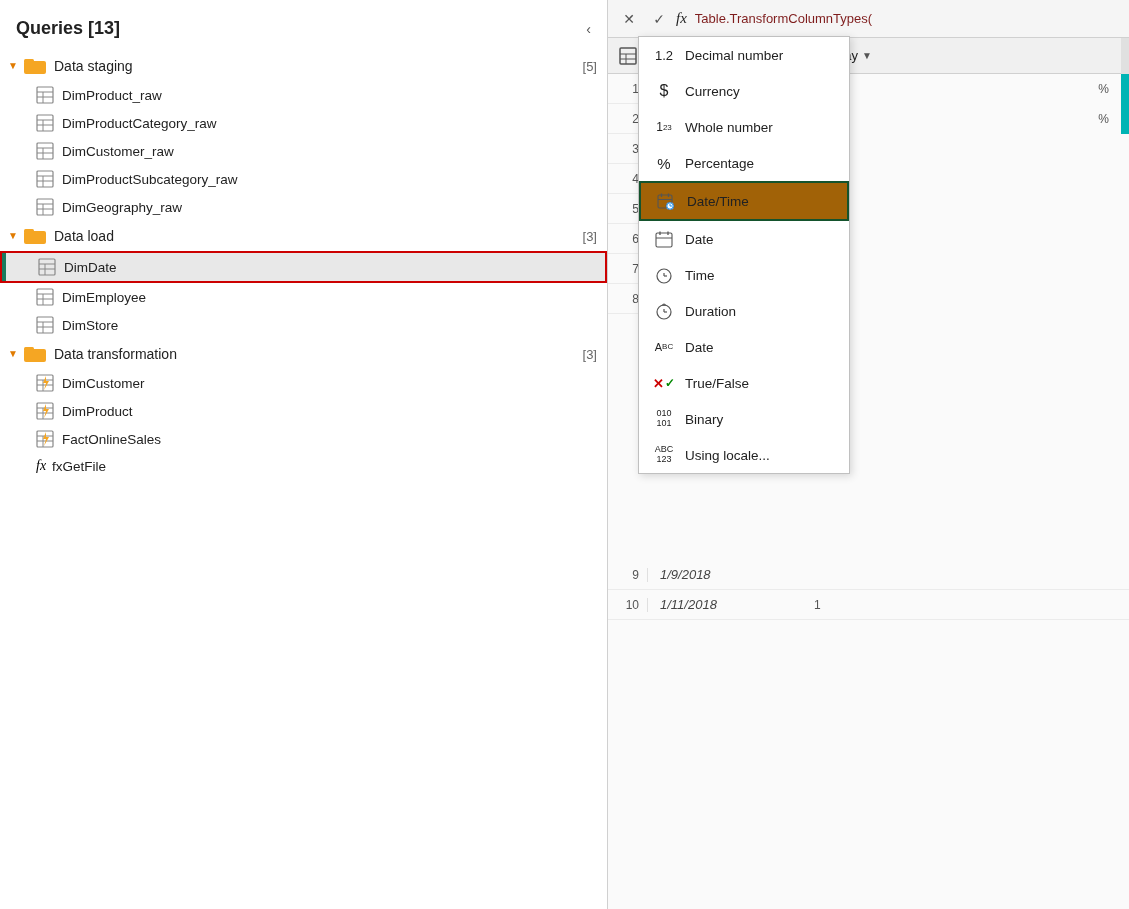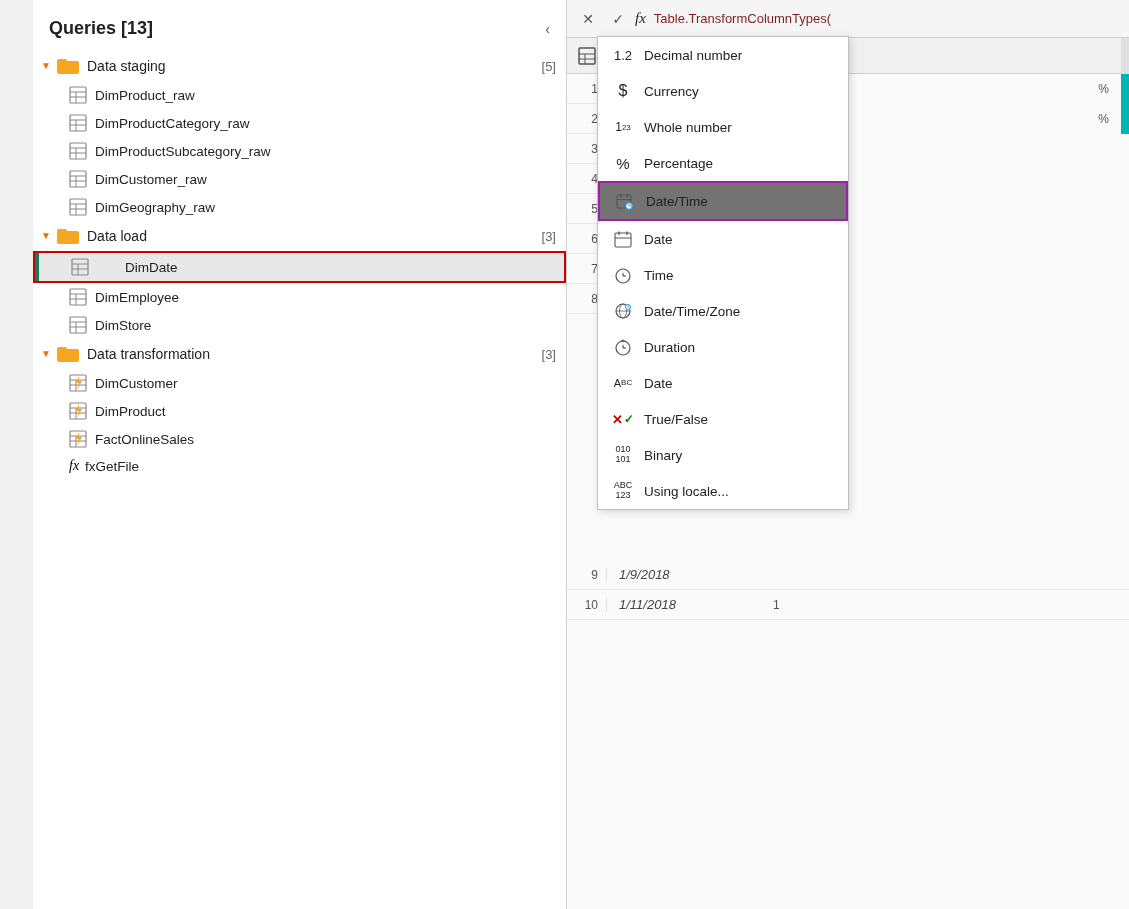--- a/index.html
+++ b/index.html
@@ -8,27 +8,26 @@
       font-size: 14px;
       background: #f0f0f0;
       display: flex;
       height: 909px;
       width: 1129px;
       overflow: hidden;
     }
 
     
     .left-panel {
-      width: 534px;
+      width: 608px;
       background: #ffffff;
       border-right: 1px solid #d0d0d0;
       display: flex;
       flex-direction: column;
       padding: 0;
-      margin-left: 33px;
     }
 
     .queries-header {
       display: flex;
       align-items: center;
       justify-content: space-between;
       padding: 18px 16px 12px 16px;
     }
 
     .queries-title {
@@ -260,39 +259,39 @@
       font-size: 10px;
       color: #555;
       margin-left: 4px;
     }
 
     
     .dropdown-menu {
       position: absolute;
       top: 36px;
       left: 30px;
-      width: 252px;
+      width: 212px;
       background: #ffffff;
       border: 1px solid #c0c0c0;
       box-shadow: 2px 2px 8px rgba(0,0,0,0.15);
       z-index: 100;
     }
 
     .dropdown-item {
       display: flex;
       align-items: center;
       padding: 7px 14px;
       cursor: pointer;
       font-size: 13.5px;
       color: #222;
     }
 
     .dropdown-item.highlighted {
-      border: 2px solid #a21caf;
-      background: #737373;
+      border: 2px solid #14532d;
+      background: #a16207;
     }
 
     .dropdown-item-icon {
       width: 22px;
       height: 22px;
       margin-right: 10px;
       flex-shrink: 0;
       display: flex;
       align-items: center;
       justify-content: center;
@@ -383,30 +382,30 @@
         </svg>
       <span class="query-name">DimProductCategory_raw</span>
     </div>
     <div class="query-item">
       <svg class="table-icon" viewBox="0 0 18 18">
           <rect x="1" y="1" width="16" height="16" rx="1" fill="none" stroke="#888" stroke-width="1.2"></rect>
           <line x1="1" y1="6" x2="17" y2="6" stroke="#888" stroke-width="1"></line>
           <line x1="1" y1="11" x2="17" y2="11" stroke="#888" stroke-width="1"></line>
           <line x1="7" y1="6" x2="7" y2="17" stroke="#888" stroke-width="1"></line>
         </svg>
+      <span class="query-name">DimCustomer_raw</span>
+    </div>
+    <div class="query-item">
+      <svg class="table-icon" viewBox="0 0 18 18">
+          <rect x="1" y="1" width="16" height="16" rx="1" fill="none" stroke="#888" stroke-width="1.2"></rect>
+          <line x1="1" y1="6" x2="17" y2="6" stroke="#888" stroke-width="1"></line>
+          <line x1="1" y1="11" x2="17" y2="11" stroke="#888" stroke-width="1"></line>
+          <line x1="7" y1="6" x2="7" y2="17" stroke="#888" stroke-width="1"></line>
+        </svg>
       <span class="query-name">DimProductSubcategory_raw</span>
-    </div>
-    <div class="query-item">
-      <svg class="table-icon" viewBox="0 0 18 18">
-          <rect x="1" y="1" width="16" height="16" rx="1" fill="none" stroke="#888" stroke-width="1.2"></rect>
-          <line x1="1" y1="6" x2="17" y2="6" stroke="#888" stroke-width="1"></line>
-          <line x1="1" y1="11" x2="17" y2="11" stroke="#888" stroke-width="1"></line>
-          <line x1="7" y1="6" x2="7" y2="17" stroke="#888" stroke-width="1"></line>
-        </svg>
-      <span class="query-name">DimCustomer_raw</span>
     </div>
     <div class="query-item">
       <svg class="table-icon" viewBox="0 0 18 18">
           <rect x="1" y="1" width="16" height="16" rx="1" fill="none" stroke="#888" stroke-width="1.2"></rect>
           <line x1="1" y1="6" x2="17" y2="6" stroke="#888" stroke-width="1"></line>
           <line x1="1" y1="11" x2="17" y2="11" stroke="#888" stroke-width="1"></line>
           <line x1="7" y1="6" x2="7" y2="17" stroke="#888" stroke-width="1"></line>
         </svg>
       <span class="query-name">DimGeography_raw</span>
     </div>
@@ -414,21 +413,21 @@
     <div class="group-header">
       <span class="triangle">▼</span>
       <svg class="folder-icon" viewBox="0 0 22 18" fill="none">
         <rect x="0" y="4" width="22" height="13" rx="2" fill="#f5a623"></rect>
         <rect x="0" y="2" width="10" height="4" rx="1.5" fill="#f5a623"></rect>
       </svg>
       <span class="group-name">Data load</span>
       <span class="group-count">[3]</span>
     </div>
 
-    <div class="query-item active" style="border: 2px solid #cc0000; gap: 28px;">
+    <div class="query-item active" style="border: 2px solid #cc0000;">
       <div class="active-indicator"></div>
       <svg class="table-icon" viewBox="0 0 18 18">
           <rect x="1" y="1" width="16" height="16" rx="1" fill="none" stroke="#888" stroke-width="1.2"></rect>
           <line x1="1" y1="6" x2="17" y2="6" stroke="#888" stroke-width="1"></line>
           <line x1="1" y1="11" x2="17" y2="11" stroke="#888" stroke-width="1"></line>
           <line x1="7" y1="6" x2="7" y2="17" stroke="#888" stroke-width="1"></line>
         </svg>
       <span class="query-name">DimDate</span>
     </div>
     <div class="query-item">
@@ -599,34 +598,20 @@
       <span class="dropdown-item-icon">
         <svg width="18" height="18" viewBox="0 0 18 18">
           <circle cx="9" cy="10" r="7" fill="none" stroke="#555" stroke-width="1.2"></circle>
           <line x1="9" y1="10" x2="9" y2="7" stroke="#555" stroke-width="1.2"></line>
           <line x1="9" y1="10" x2="12" y2="10" stroke="#555" stroke-width="1.2"></line>
         </svg>
       </span>
       <span class="dropdown-item-label">Time</span>
     </div>
 
-    <div class="dropdown-item">
-      <span class="dropdown-item-icon">
-        <svg width="18" height="18" viewBox="0 0 18 18">
-          <circle cx="9" cy="9" r="7" fill="none" stroke="#555" stroke-width="1.2"></circle>
-          <ellipse cx="9" cy="9" rx="3.5" ry="7" fill="none" stroke="#555" stroke-width="0.8"></ellipse>
-          <line x1="2" y1="9" x2="16" y2="9" stroke="#555" stroke-width="0.8"></line>
-          <circle cx="14" cy="5" r="3" fill="white" stroke="none"></circle>
-          <circle cx="14" cy="5" r="2.5" fill="none" stroke="#2196F3" stroke-width="1"></circle>
-          <line x1="14" y1="5" x2="14" y2="3.5" stroke="#2196F3" stroke-width="0.8"></line>
-          <line x1="14" y1="5" x2="15.2" y2="5" stroke="#2196F3" stroke-width="0.8"></line>
-        </svg>
-      </span>
-      <span class="dropdown-item-label">Date/Time/Zone</span>
-    </div>
 
     <div class="dropdown-item">
       <span class="dropdown-item-icon">
         <svg width="18" height="18" viewBox="0 0 18 18">
           <circle cx="9" cy="10" r="7" fill="none" stroke="#555" stroke-width="1.2"></circle>
           <line x1="9" y1="10" x2="9" y2="7" stroke="#555" stroke-width="1.2"></line>
           <line x1="9" y1="10" x2="12" y2="10" stroke="#555" stroke-width="1.2"></line>
           <line x1="7" y1="3" x2="11" y2="3" stroke="#555" stroke-width="1.2"></line>
           <line x1="9" y1="1.5" x2="9" y2="3.5" stroke="#555" stroke-width="1.2"></line>
         </svg>

